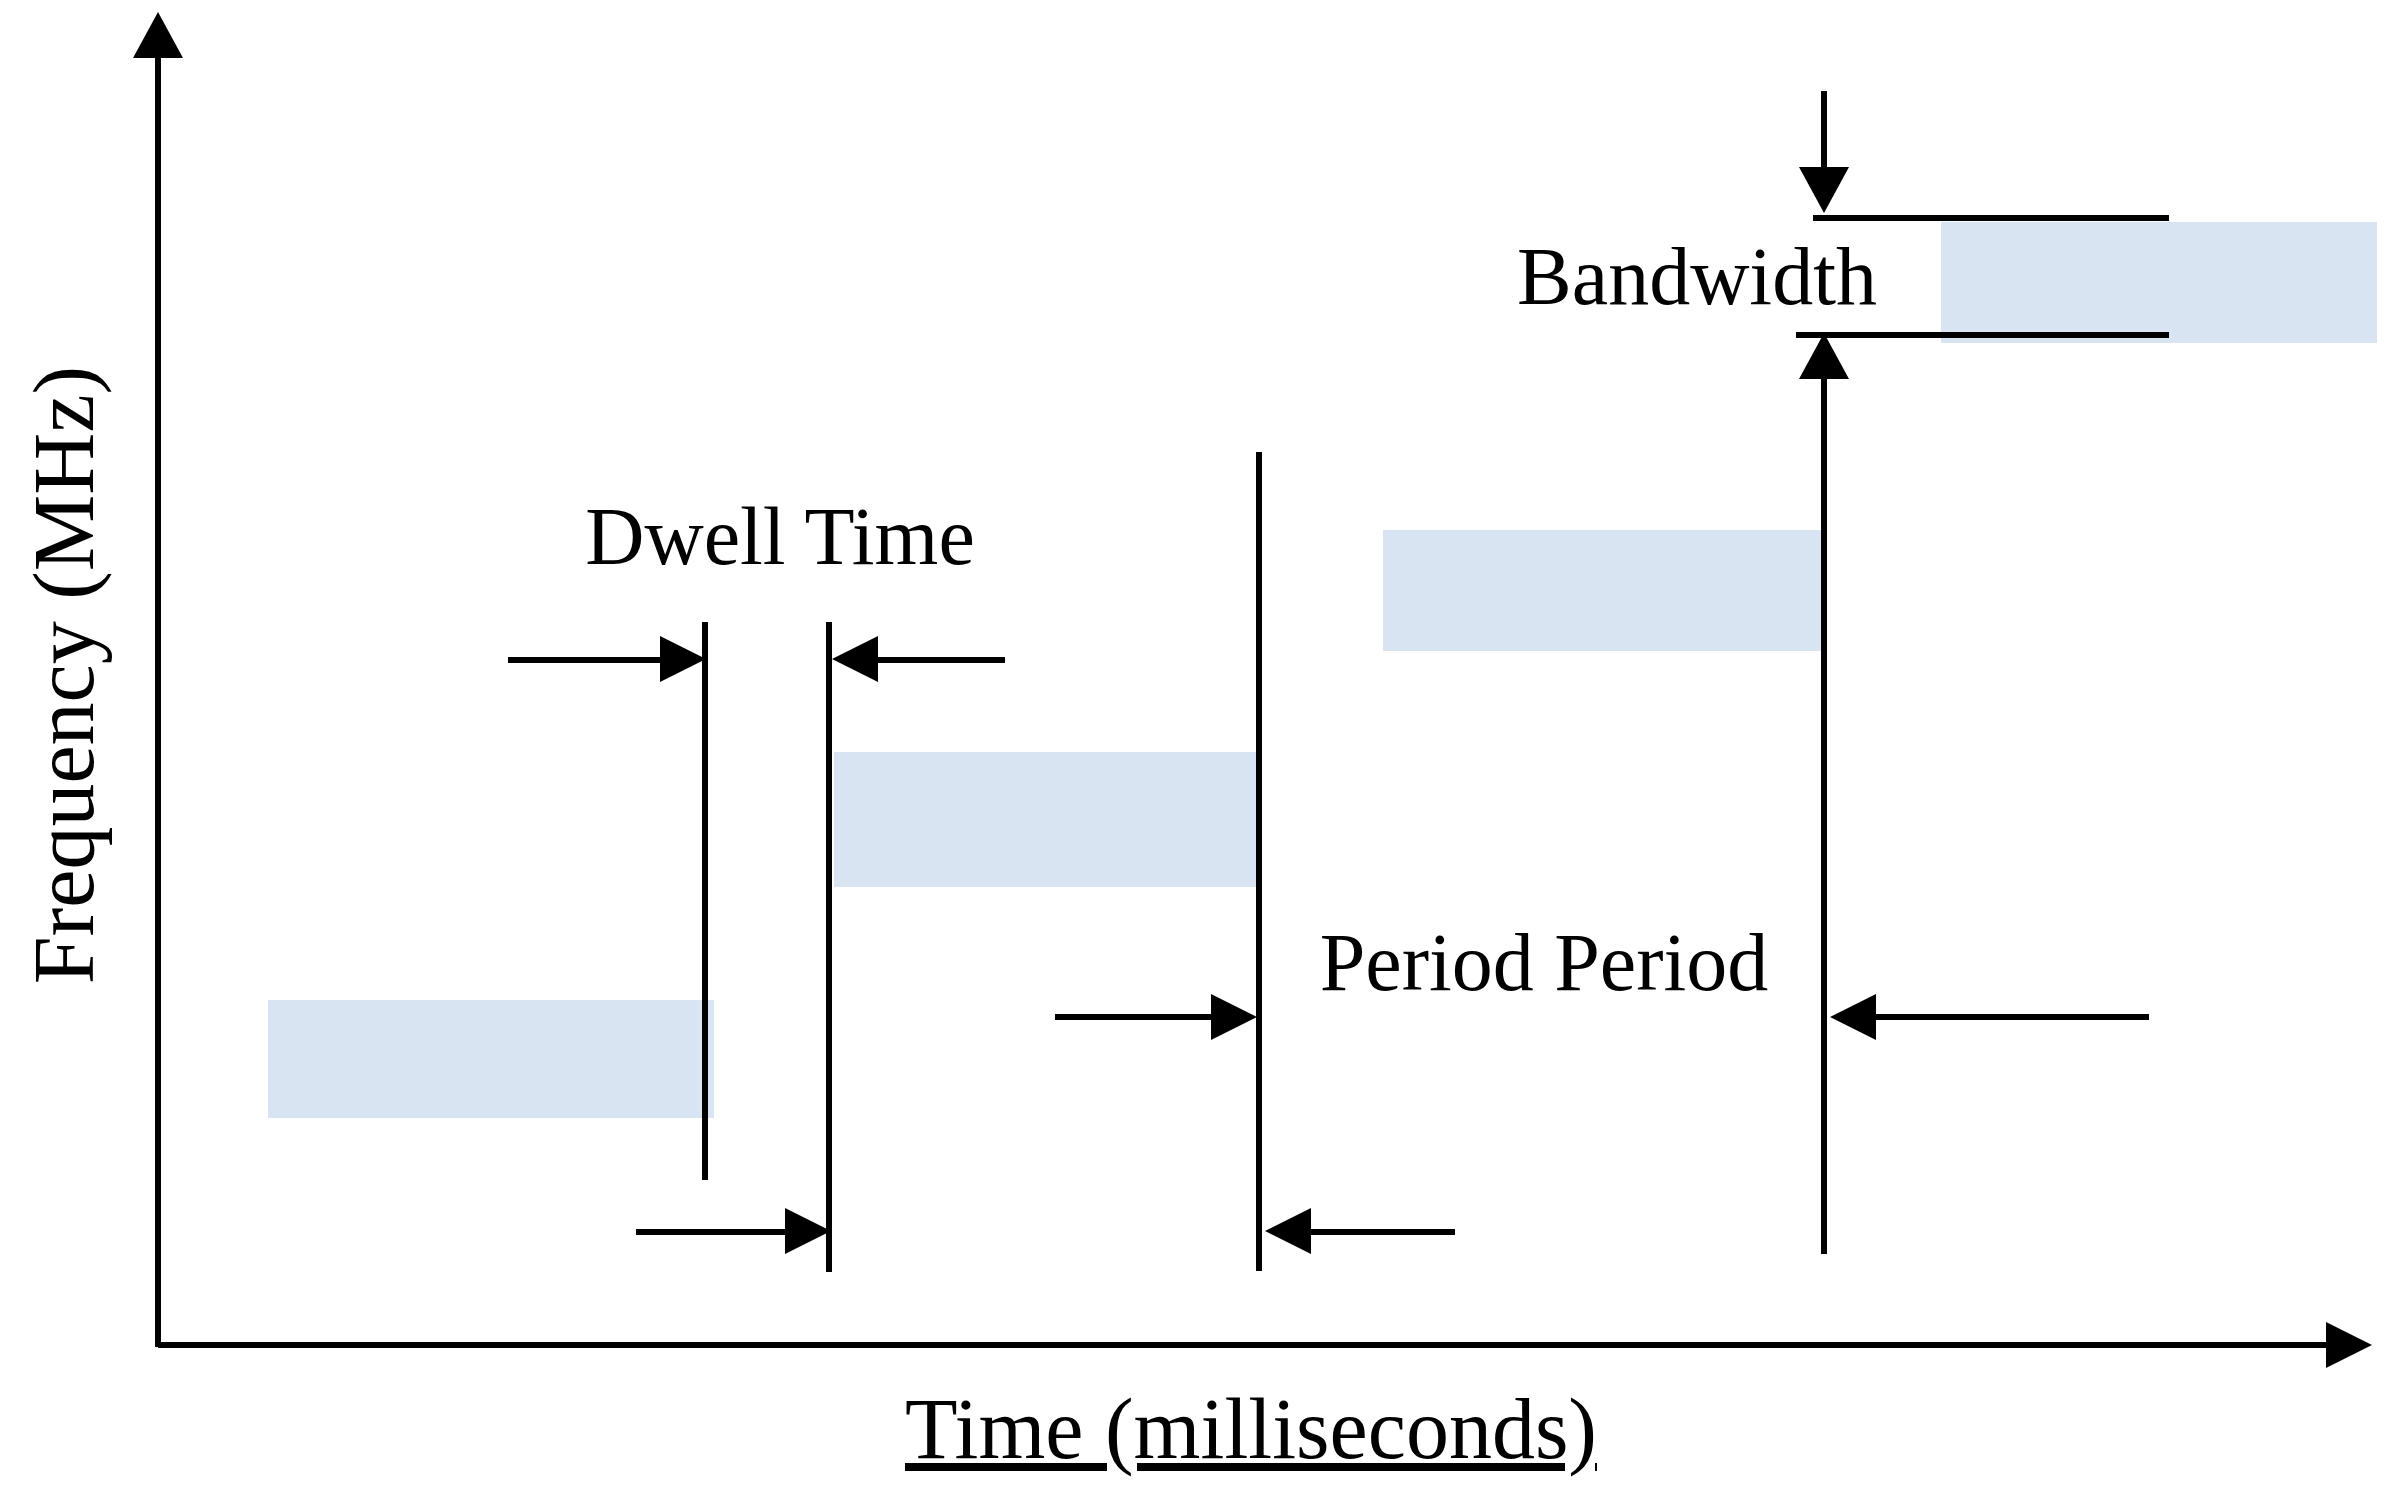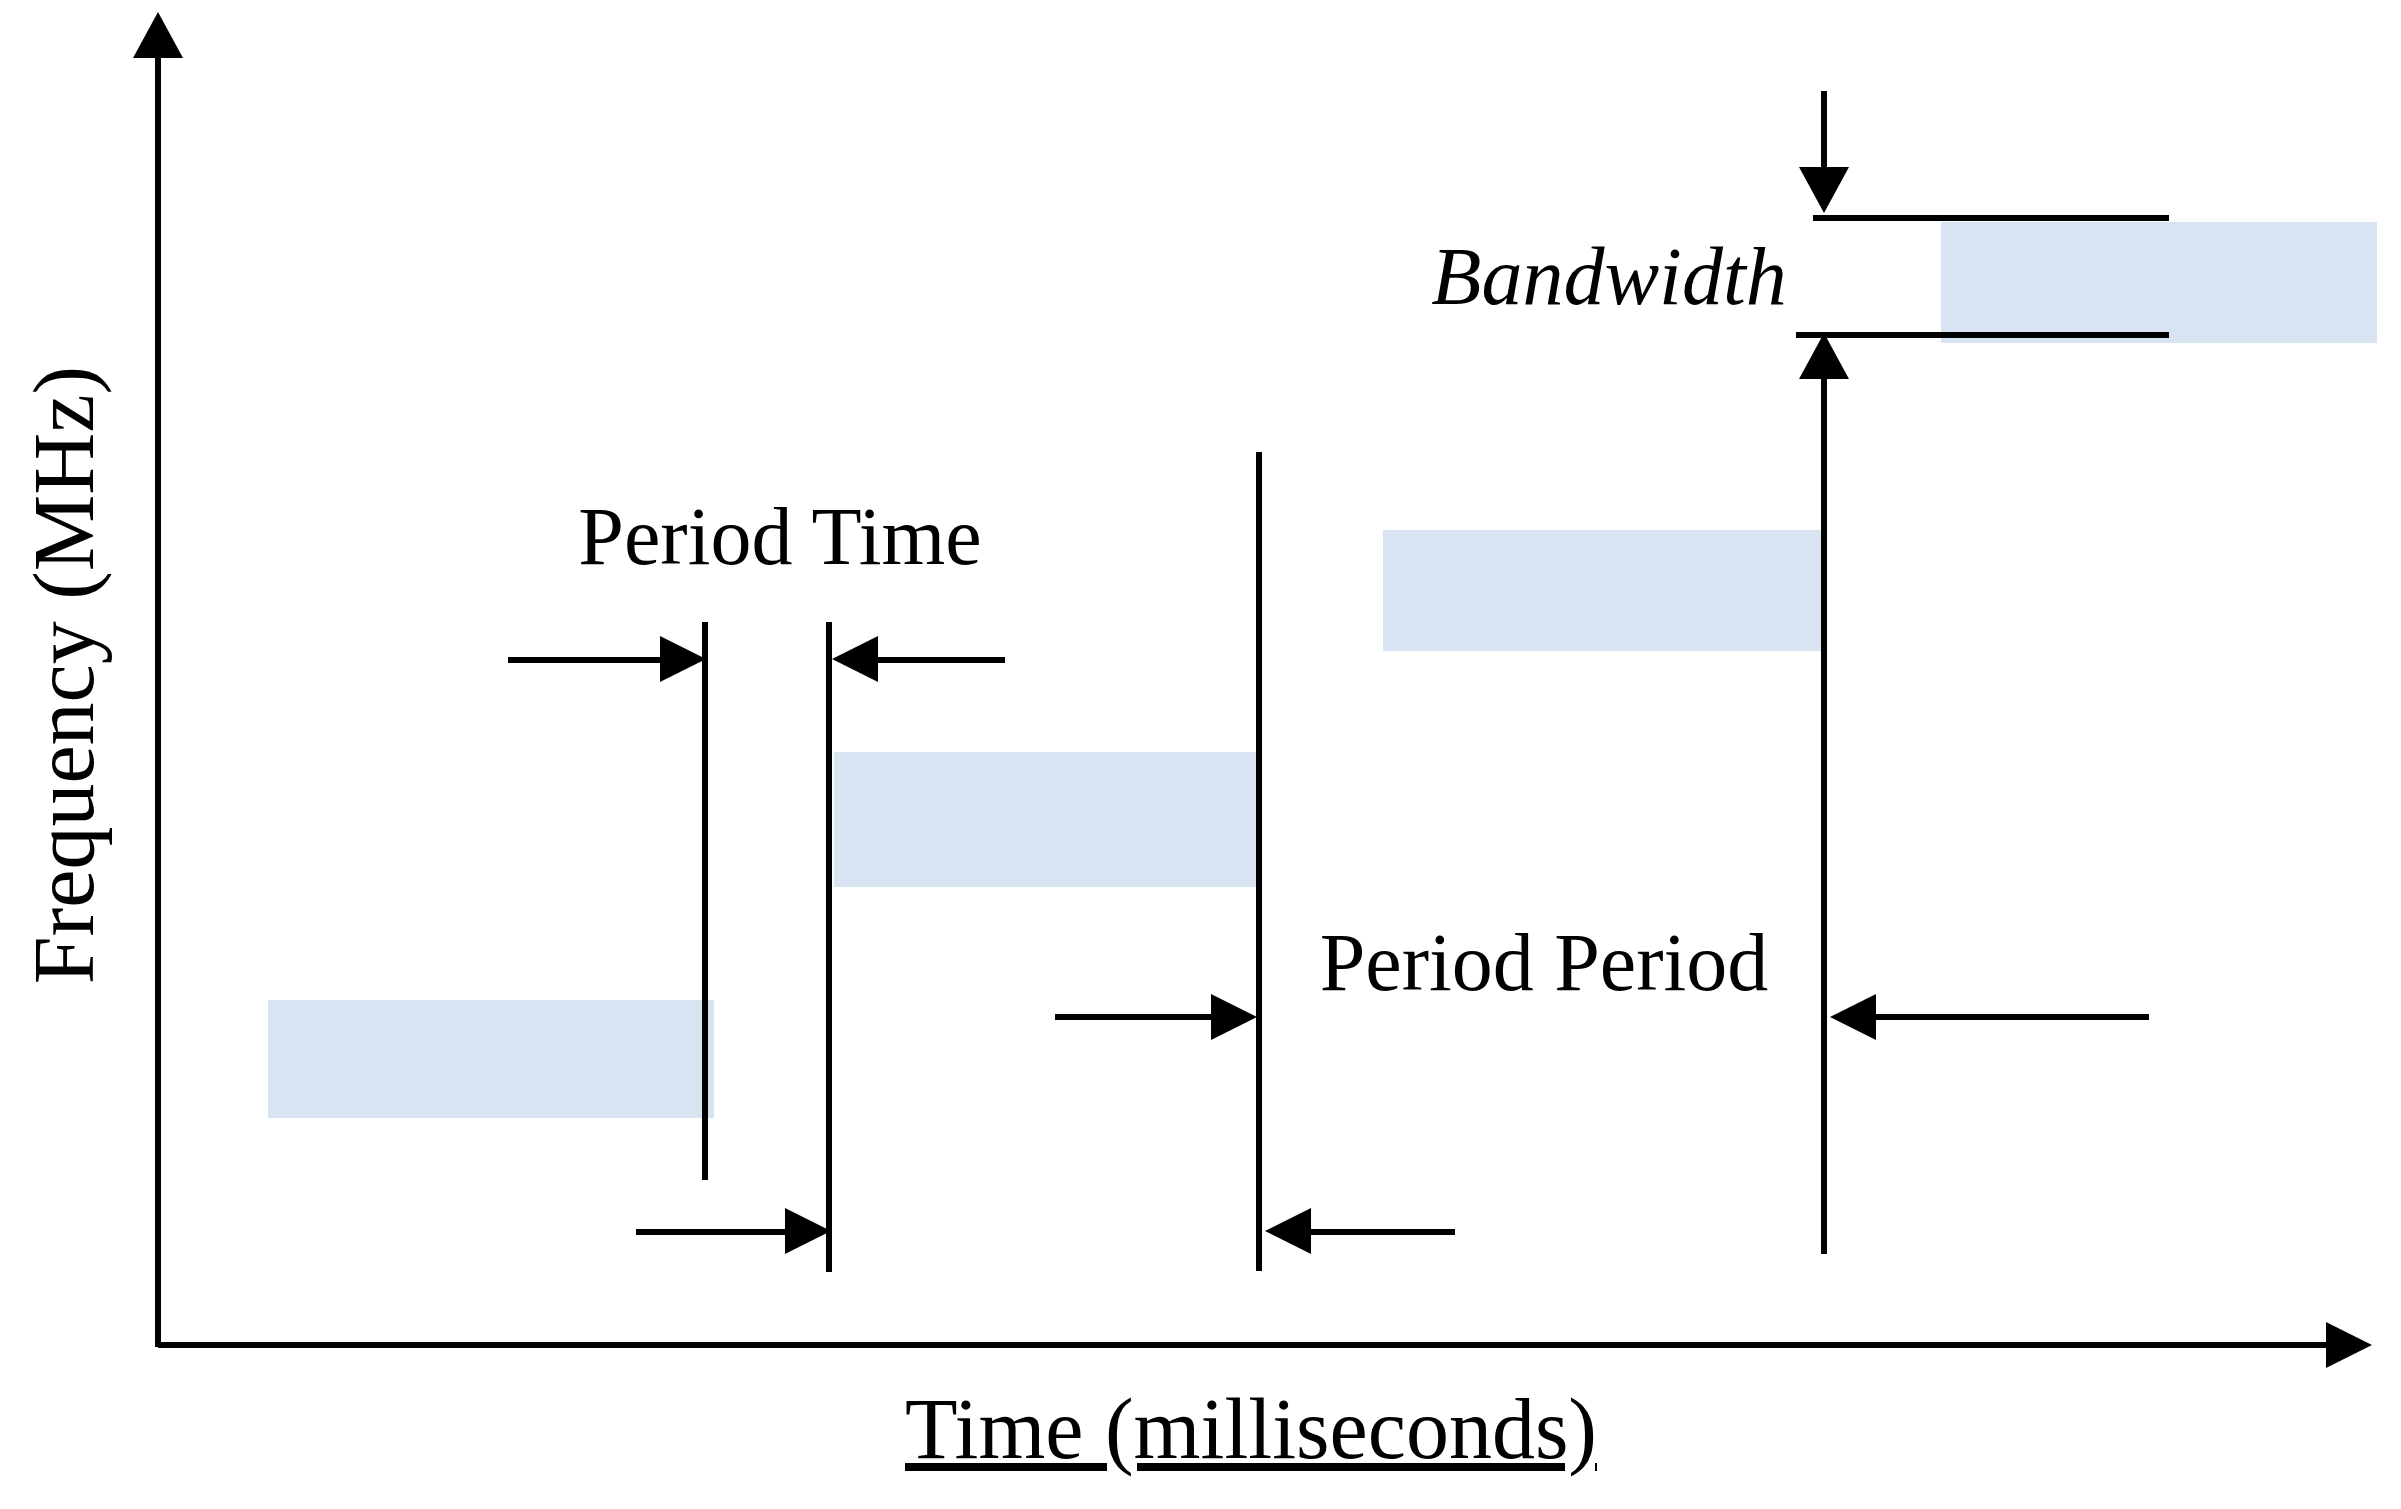--- a/index.html
+++ b/index.html
@@ -53,37 +53,37 @@
   <div class="hline" style="left:158px;top:1342px;width:2172px;"></div>
   <div class="ah ah-right" style="left:2326px;top:1322px;"></div>
   <div class="lbl axis-lbl" style="left:1251px;top:1429px;text-decoration:underline;">Time (milliseconds)</div>
 
   <div class="vline" style="left:702px;top:622px;height:558px;"></div>
   <div class="vline" style="left:826px;top:622px;height:650px;"></div>
   <div class="vline" style="left:1256px;top:452px;height:819px;"></div>
   <div class="vline" style="left:1821px;top:379px;height:875px;"></div>
   <div class="ah ah-up" style="left:1799px;top:333px;"></div>
 
-  <div class="lbl" style="left:780px;top:537px;">Period Time</div>
+  <div class="lbl" style="left:780px;top:537px;">Dwell Time</div>
   <div class="hline" style="left:508px;top:657px;width:155px;"></div>
   <div class="ah ah-right" style="left:660px;top:636px;"></div>
   <div class="ah ah-left" style="left:832px;top:636px;"></div>
   <div class="hline" style="left:876px;top:657px;width:129px;"></div>
 
   <div class="hline" style="left:636px;top:1229px;width:152px;"></div>
   <div class="ah ah-right" style="left:785px;top:1208px;"></div>
   <div class="ah ah-left" style="left:1265px;top:1208px;"></div>
   <div class="hline" style="left:1309px;top:1229px;width:146px;"></div>
 
   <div class="lbl" style="left:1544px;top:963px;">Period Period</div>
   <div class="hline" style="left:1055px;top:1014px;width:158px;"></div>
   <div class="ah ah-right" style="left:1211px;top:994px;"></div>
   <div class="ah ah-left" style="left:1830px;top:994px;"></div>
   <div class="hline" style="left:1874px;top:1014px;width:275px;"></div>
 
-  <div class="lbl" style="left:1609px;top:277px;font-style:italic;">Bandwidth</div>
+  <div class="lbl" style="left:1697px;top:277px;">Bandwidth</div>
   <div class="hline" style="left:1813px;top:215px;width:356px;"></div>
   <div class="hline" style="left:1796px;top:332px;width:373px;"></div>
   <div class="vline" style="left:1821px;top:91px;height:78px;"></div>
   <div class="ah ah-down" style="left:1799px;top:167px;"></div>
 
 </div>
 
 
 </body></html>

